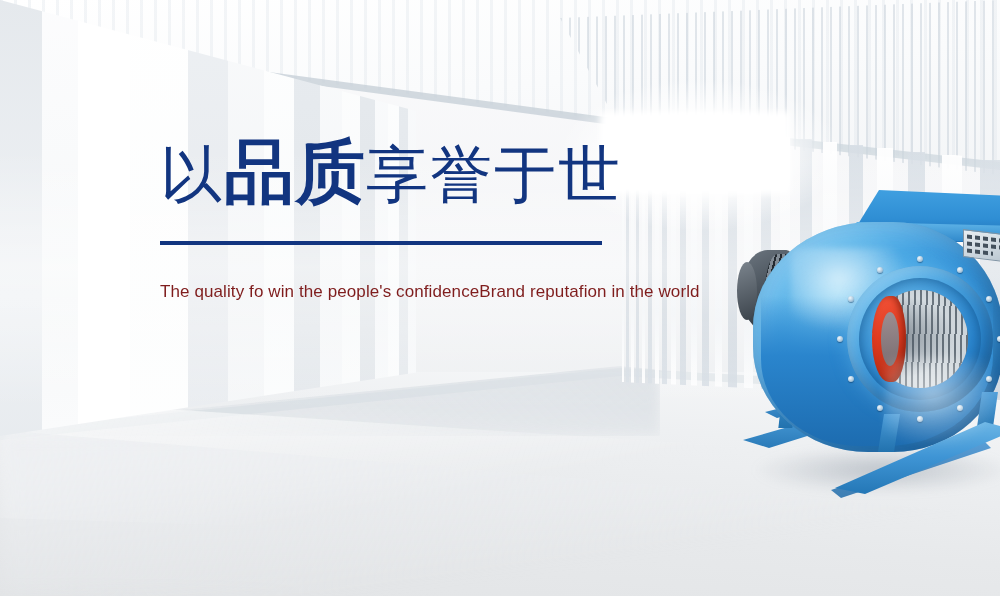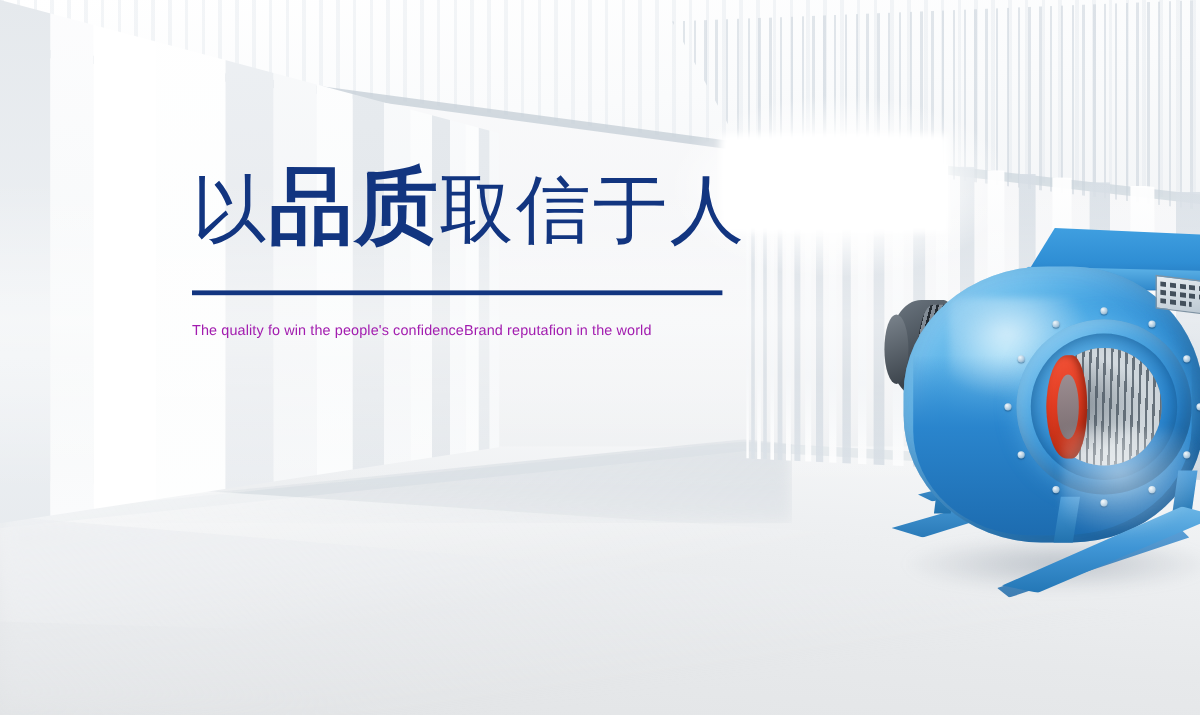--- a/index.html
+++ b/index.html
@@ -132,23 +132,23 @@
     font-weight:700;
     font-size:70px;
     letter-spacing:1px;
   }
   .divider{
     width:442px;height:4px;
     background:#123580;
     margin-top:22px;
   }
   .subtitle{
-    margin-top:22px;
-    color:#a21caf;
-    font-size:12px;
+    margin-top:37px;
+    color:#7f1d1d;
+    font-size:17px;
     letter-spacing:.1px;
     white-space:nowrap;
     font-weight:400;
   }
 
   
   .fan{
     position:absolute;left:735px;top:178px;width:275px;height:340px;
   }
   .fan-shadow{
@@ -373,21 +373,21 @@
       <div class="wr-col" style="left: 297.588px; top: 151.574px; width: 17.9073px; height: 289.47px; background: linear-gradient(rgba(216, 223, 230, 0.85) 0%, rgba(198, 207, 216, 0.8) 70%, rgba(216, 223, 230, 0.85) 100%);"></div>
       <div class="wr-col" style="left: 331.774px; top: 155.431px; width: 19.7876px; height: 292.625px; background: linear-gradient(rgba(255, 255, 255, 0.95) 0%, rgba(240, 243, 246, 0.9) 70%, rgba(255, 255, 255, 0.95) 100%);"></div>
       <div class="wr-col" style="left: 369.551px; top: 159.693px; width: 21.8653px; height: 296.112px; background: linear-gradient(rgba(216, 223, 230, 0.85) 0%, rgba(198, 207, 216, 0.8) 70%, rgba(216, 223, 230, 0.85) 100%);"></div>
     </div>
 
   <div class="vanish-glow"></div>
   <div class="vanish"></div>
   <div class="haze"></div>
 
   <div class="copy">
-    <div class="headline"><span>以</span><span class="em">品质</span><span>取信于人</span></div>
+    <div class="headline"><span>以</span><span class="em">品质</span><span>享誉于世</span></div>
     <div class="divider"></div>
     <div class="subtitle">The quality fo win the people's confidenceBrand reputafion in the world</div>
   </div>
 
   <div class="fan">
     <div class="fan-shadow"></div>
 
     <div class="foot-rear"></div>
     <div class="side-rail"></div>
     <div class="leg leg-a"></div>

